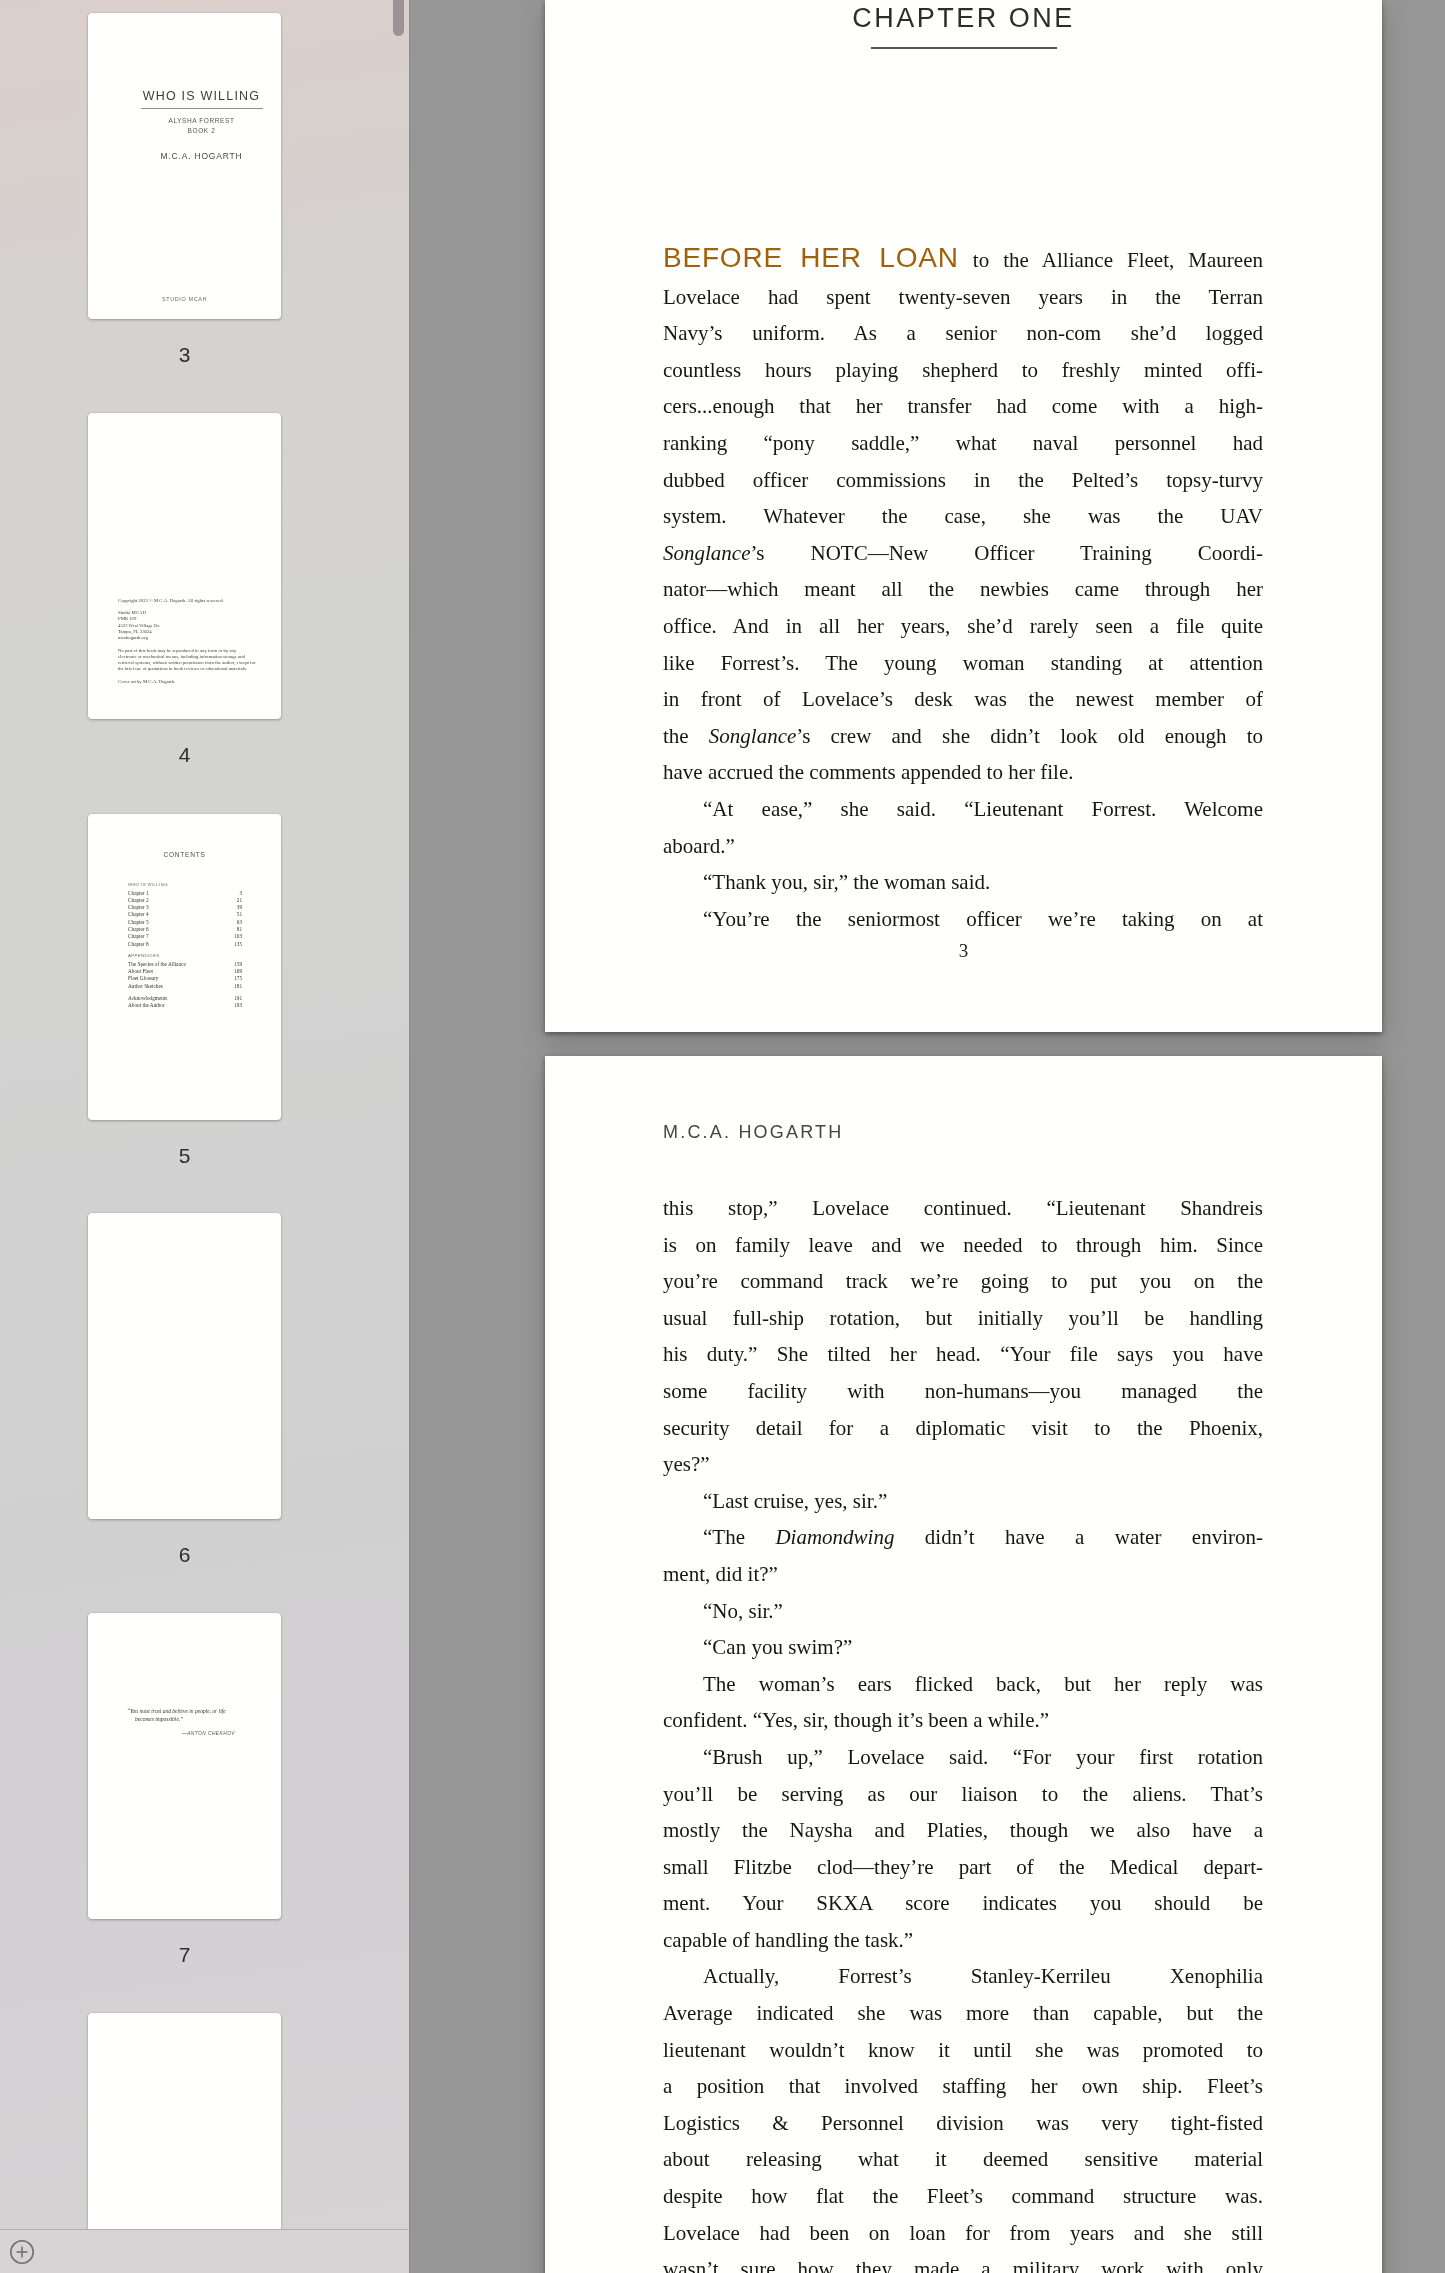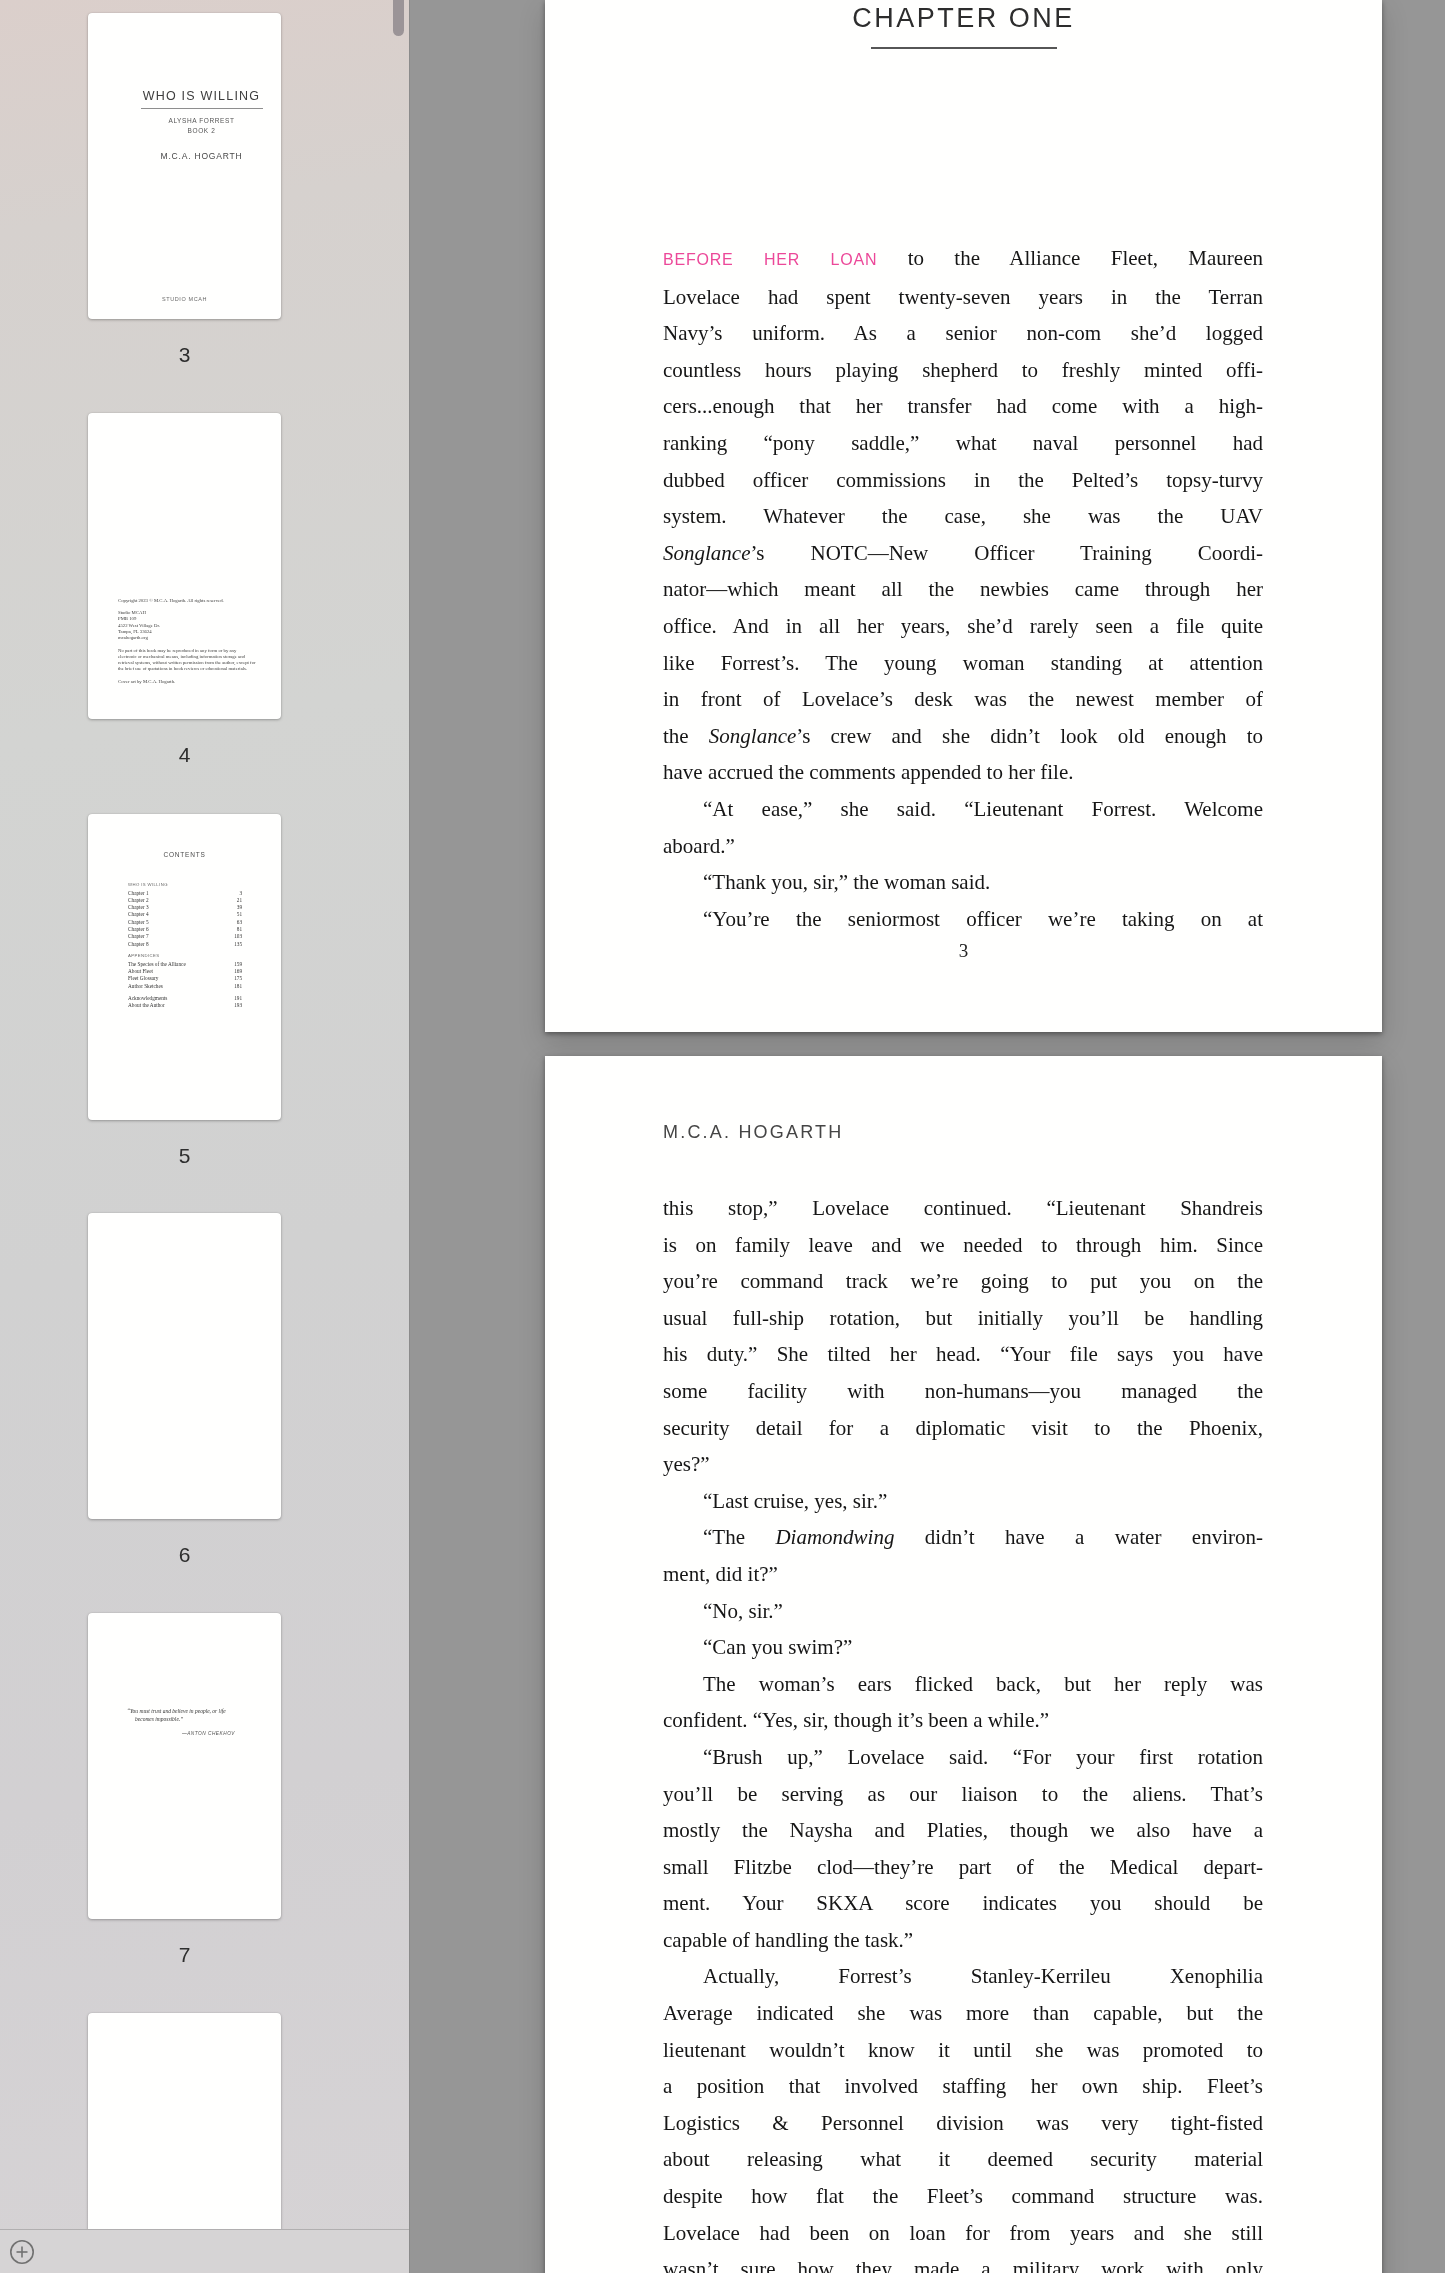--- a/index.html
+++ b/index.html
@@ -85,21 +85,21 @@
   .body-block { position:absolute; left:118px; width:600px;
                 font-family:"Liberation Serif",serif; font-size:21px; line-height:36.6px;
                 color:#161616; }
   .page-one .body-block { top:240px; }
   .page-two .body-block { top:134px; }
 
   .bline { text-align:left; }
   .bline.j { text-align:justify; text-align-last:justify; }
   .bline.in { text-indent:40px; }
   .sg-i { font-style:italic;font-family:Liberation Serif, serif; }
-  .sg-h { font-family:"Liberation Sans",sans-serif; font-size:16px; letter-spacing:.8px; color:#ec4899; }
+  .sg-h { font-family:"Liberation Sans",sans-serif; font-size:28px; letter-spacing:.8px; color:#a16207; }
 
   .folio { position:absolute; bottom:70px; left:0; width:100%; text-align:center;
            font-family:"Liberation Serif",serif; font-size:19px; color:#222; }
 </style>
 </head>
 <body>
 
 <div class="sidebar">
   <div id="thumb-rail">
       <div class="thumb-slot" style="top: 13px;">
@@ -292,19 +292,19 @@
         <div class="bline j"><span class="sg-r">you’ll be serving as our liaison to the aliens. That’s</span></div>
         <div class="bline j"><span class="sg-r">mostly the Naysha and Platies, though we also have a</span></div>
         <div class="bline j"><span class="sg-r">small Flitzbe clod—they’re part of the Medical depart-</span></div>
         <div class="bline j"><span class="sg-r">ment. Your SKXA score indicates you should be</span></div>
         <div class="bline"><span class="sg-r">capable of handling the task.”</span></div>
         <div class="bline in j"><span class="sg-r">Actually, Forrest’s Stanley-Kerrileu Xenophilia</span></div>
         <div class="bline j"><span class="sg-r">Average indicated she was more than capable, but the</span></div>
         <div class="bline j"><span class="sg-r">lieutenant wouldn’t know it until she was promoted to</span></div>
         <div class="bline j"><span class="sg-r">a position that involved staffing her own ship. Fleet’s</span></div>
         <div class="bline j"><span class="sg-r">Logistics &amp; Personnel division was very tight-fisted</span></div>
-        <div class="bline j"><span class="sg-r">about releasing what it deemed security material</span></div>
+        <div class="bline j"><span class="sg-r">about releasing what it deemed sensitive material</span></div>
         <div class="bline j"><span class="sg-r">despite how flat the Fleet’s command structure was.</span></div>
         <div class="bline j"><span class="sg-r">Lovelace had been on loan for from years and she still</span></div>
         <div class="bline j"><span class="sg-r">wasn’t sure how they made a military work with only</span></div>
       </div>
   </div>
 </div>
 
 </body></html>

